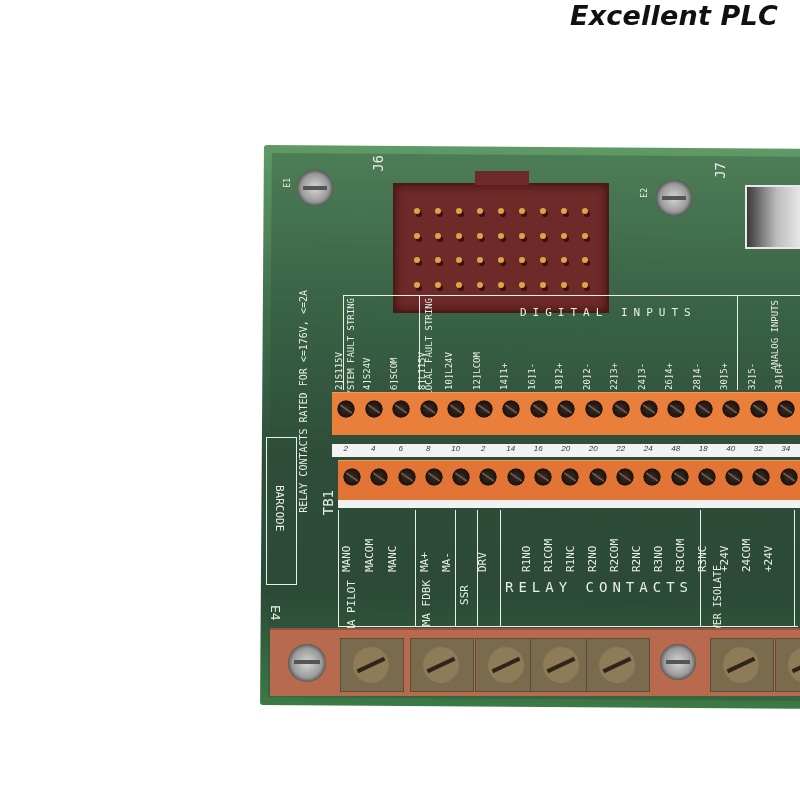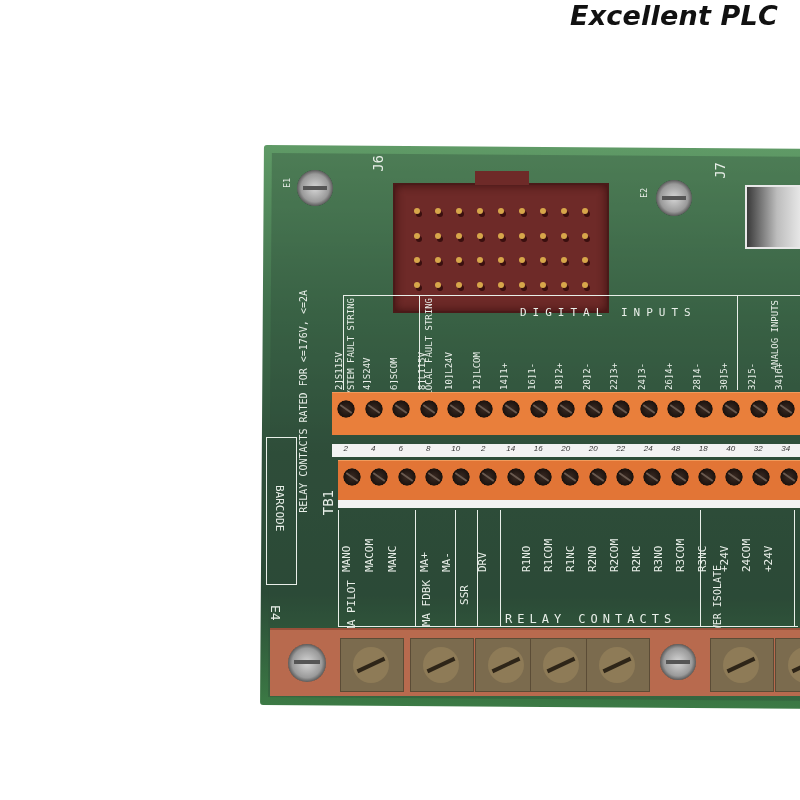--- a/index.html
+++ b/index.html
@@ -282,21 +282,21 @@
   <div class="silk vert" style="position:relative;width:22px;font-size:11px;">R3COM</div>
   <div class="silk vert" style="position:relative;width:22px;font-size:11px;">R3NC</div>
   <div class="silk vert" style="position:relative;width:22px;font-size:11px;">+24V</div>
   <div class="silk vert" style="position:relative;width:22px;font-size:11px;">24COM</div>
   <div class="silk vert" style="position:relative;width:22px;font-size:11px;">+24V</div>
 </div>
 
 <div class="silk vert" style="left:345px;top:580px;font-size:11px;">MA PILOT</div>
 <div class="silk vert" style="left:420px;top:580px;font-size:11px;">MA FDBK</div>
 <div class="silk vert" style="left:458px;top:585px;font-size:11px;">SSR</div>
-<div class="silk" style="left:505px;top:612px;font-size:12px;letter-spacing:5px;">RELAY CONTACTS</div>
+<div class="silk" style="left:505px;top:579px;font-size:14px;letter-spacing:5px;">RELAY CONTACTS</div>
 <div class="silk vert" style="left:712px;top:565px;font-size:10px;">POWER ISOLATE</div>
 
 <div class="copper">
   <div class="hole" style="left:18px;top:14px;width:38px;height:38px;">
       <div class="slot"></div>
     </div>
   <div class="block" style="left:70px;">
       <div class="slotscrew"></div>
     </div>
   <div class="block" style="left:140px;">

